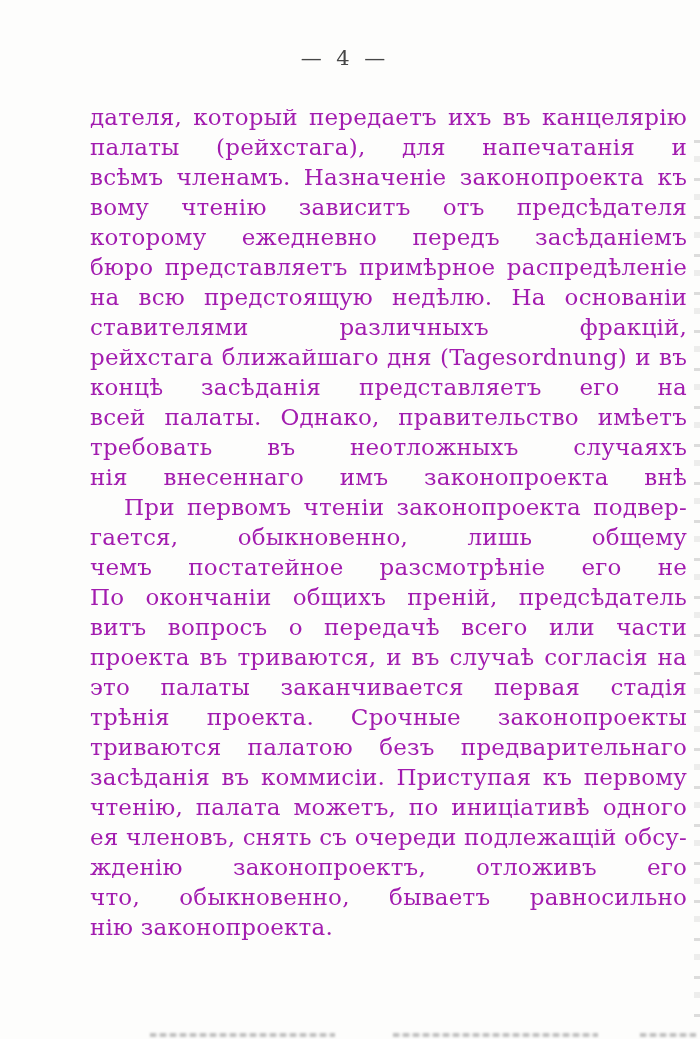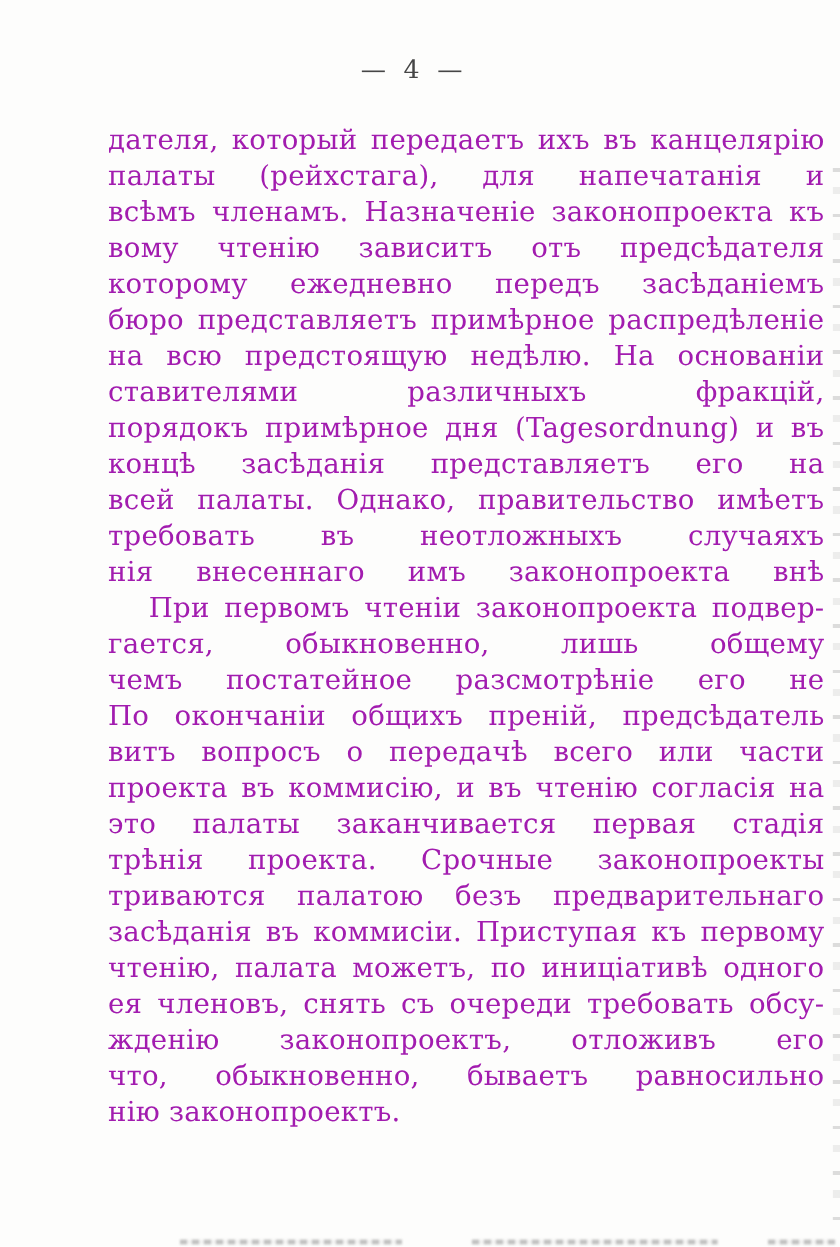--- a/index.html
+++ b/index.html
@@ -98,43 +98,43 @@
 
     <div>
       <div class="line">дателя, который передаетъ ихъ въ канцелярію</div>
       <div class="line">палаты (рейхстага), для напечатанія и разсылки</div>
       <div class="line">всѣмъ членамъ. Назначеніе законопроекта къ пер-</div>
       <div class="line">вому чтенію зависитъ отъ предсѣдателя палаты,</div>
       <div class="line">которому ежедневно передъ засѣданіемъ директоръ</div>
       <div class="line">бюро представляетъ примѣрное распредѣленіе дѣлъ</div>
       <div class="line">на всю предстоящую недѣлю. На основаніи этихъ</div>
       <div class="line">ставителями различныхъ фракцій, устанавливаетъ</div>
-      <div class="line">порядокъ примѣрное дня (Tagesordnung) и въ</div>
+      <div class="line">рейхстага ближайшаго дня (Tagesordnung) и въ</div>
       <div class="line">концѣ засѣданія представляетъ его на одобреніе</div>
       <div class="line">всей палаты. Однако, правительство имѣетъ право</div>
       <div class="line">требовать въ неотложныхъ случаяхъ разсмотрѣ-</div>
       <div class="line">нія внесеннаго имъ законопроекта внѣ очереди.</div>
     </div>
 
     <div>
       <div class="line indent-first">При первомъ чтеніи законопроекта подвер-</div>
       <div class="line">гается, обыкновенно, лишь общему обсужденію, при</div>
       <div class="line">чемъ постатейное разсмотрѣніе его не допускается.</div>
       <div class="line">По окончаніи общихъ преній, предсѣдатель ста-</div>
       <div class="line">витъ вопросъ о передачѣ всего или части законо-</div>
-      <div class="line">проекта въ коммисію, и въ чтенію согласія на</div>
+      <div class="line">проекта въ триваются, и въ случаѣ согласія на</div>
       <div class="line">это палаты заканчивается первая стадія разсмо-</div>
       <div class="line">трѣнія проекта. Срочные законопроекты разсма-</div>
       <div class="line">триваются палатою безъ предварительнаго раз-</div>
       <div class="line">засѣданія въ коммисіи. Приступая къ первому</div>
       <div class="line">чтенію, палата можетъ, по иниціативѣ одного изъ</div>
-      <div class="line">ея членовъ, снять съ очереди требовать обсу-</div>
+      <div class="line">ея членовъ, снять съ очереди подлежащій обсу-</div>
       <div class="line">жденію законопроектъ, отложивъ его обсужденіе,</div>
       <div class="line">что, обыкновенно, бываетъ равносильно отклоне-</div>
-      <div class="line flush-last">нію законопроектъ.</div>
+      <div class="line flush-last">нію законопроекта.</div>
     </div>
 
   </div>
 
   <div class="edge-marks"></div>
 
   <div class="bleed bleed-1"></div>
   <div class="bleed bleed-2"></div>
   <div class="bleed bleed-3"></div>
 

